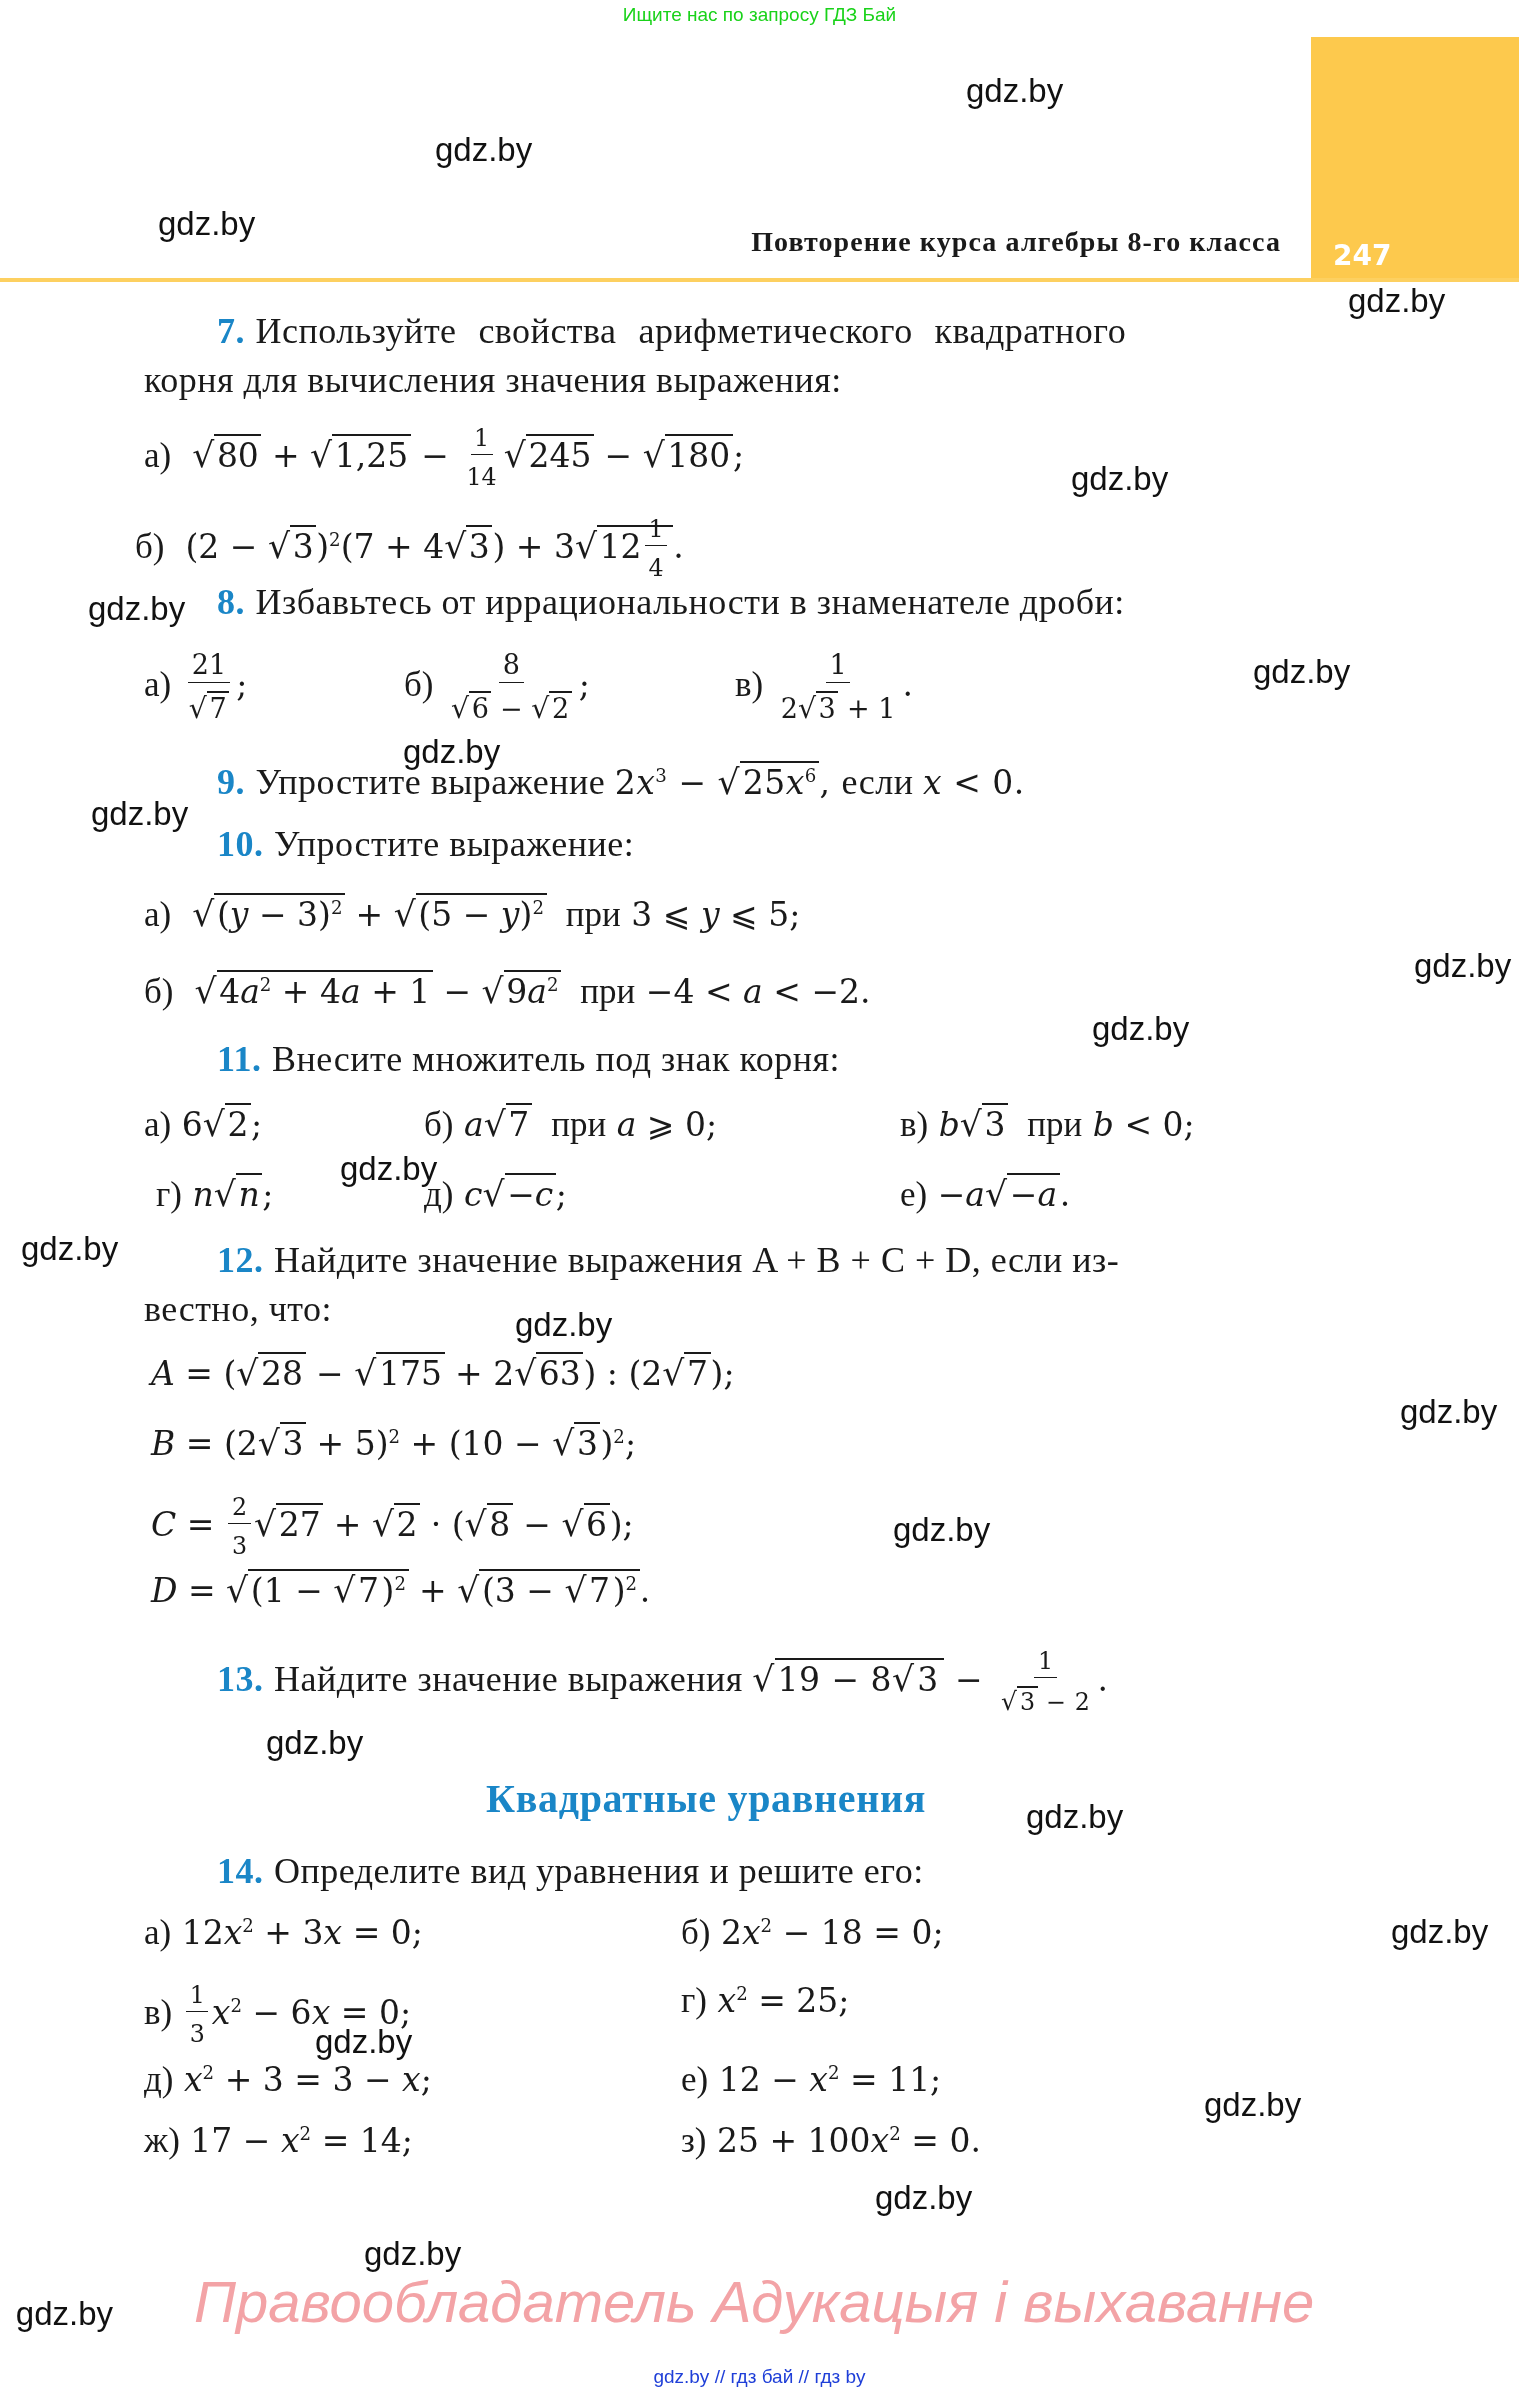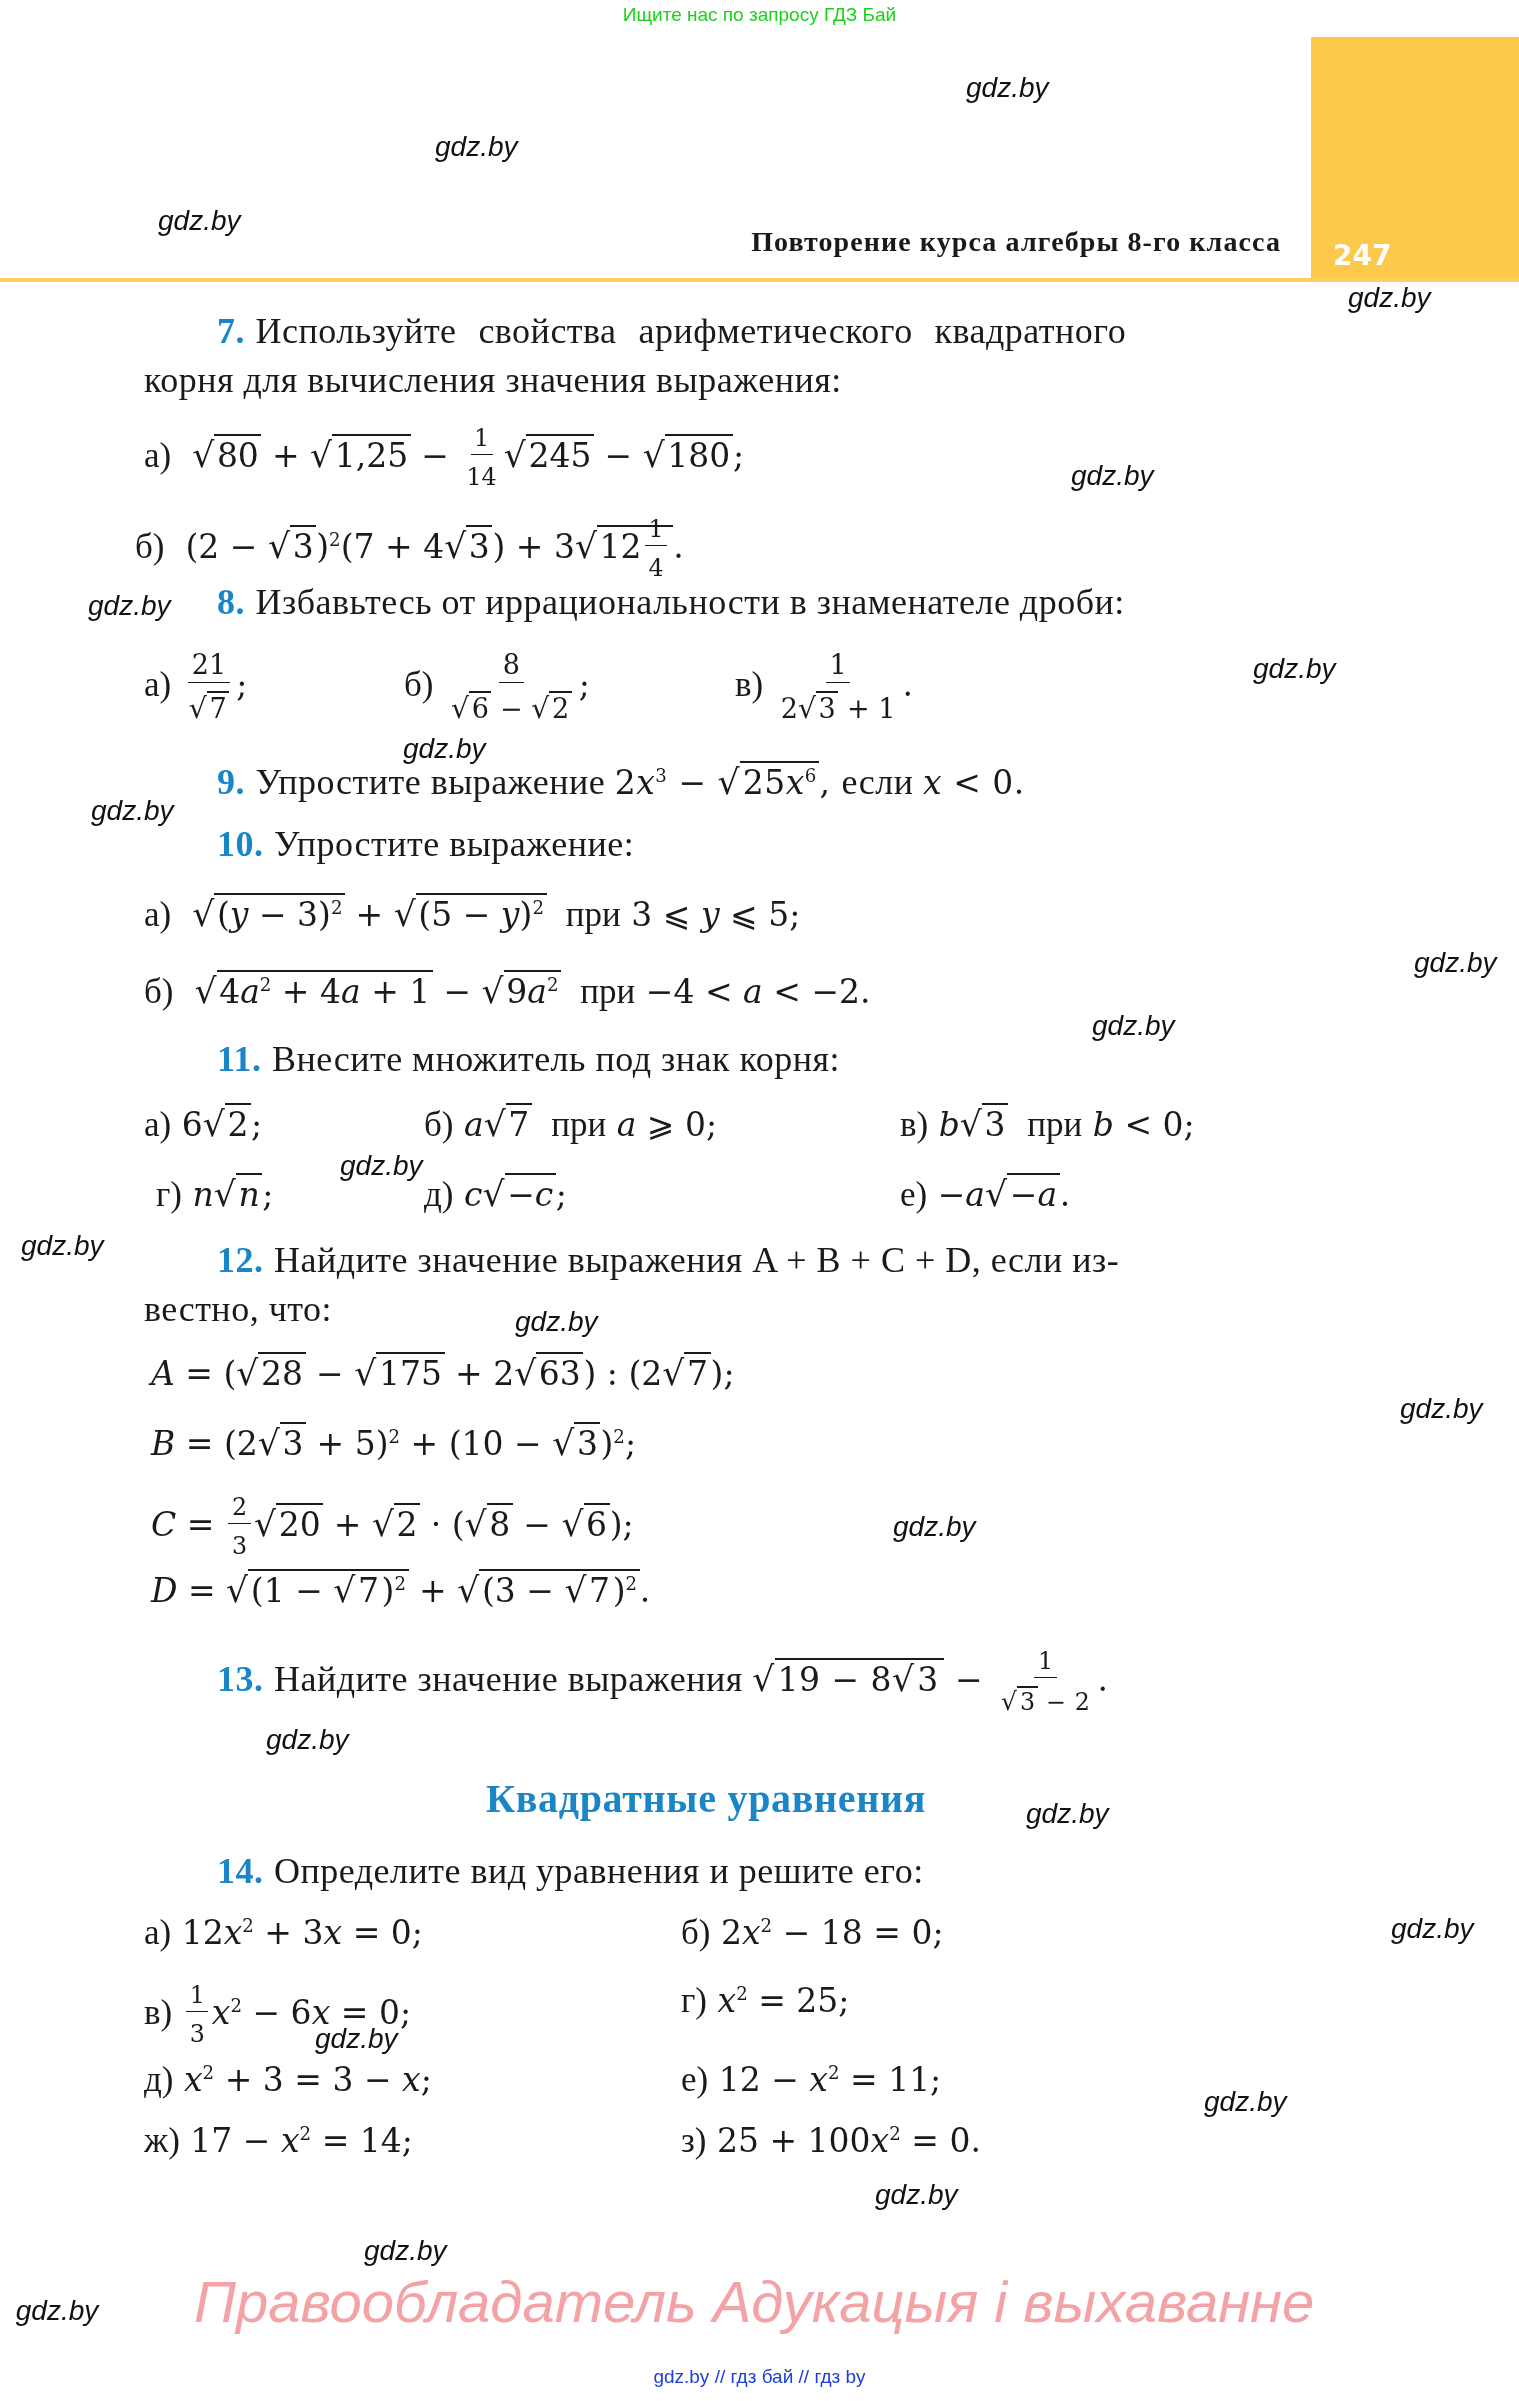--- a/index.html
+++ b/index.html
@@ -18,23 +18,22 @@
     left: 1333px; top: 239px; font-family: "DejaVu Sans", sans-serif;
     font-weight: bold; font-size: 28px; color: #ffffff;
   }
   .header-rule { left: 0; top: 278px; width: 1519px; height: 4.4px; background: #fdd060; }
   .running-title {
     left: 646px; top: 226px; width: 635px; text-align: right;
     font-family: "Liberation Serif", serif; font-weight: bold; font-size: 28px;
     letter-spacing: 1.1px; color: #1a1a1a;
   }
   .wm {
-    font-family: "Liberation Sans", sans-serif; font-size: 28px; color: #111;
+    font-family: "Liberation Sans", sans-serif; font-size: 33px; color: #111;
     white-space: nowrap;
-    font-style: italic;
   }
   .text {
     font-family: "Liberation Serif", serif; font-size: 36px; color: #1a1a1a;
     white-space: nowrap; letter-spacing: 0.5px;
   }
   .num { color: #1a86c7; font-weight: bold; margin-right: 10.5px; }
   .math { font-family: "DejaVu Serif", serif; font-size: 33px; white-space: nowrap; }
   .math i { font-style: italic; }
   .lbl { font-family: "Liberation Serif", serif; font-size: 35px; margin-right: 10.5px; }
   .sqrt { display: inline-block; position: relative; }
@@ -194,21 +193,21 @@
 <div class="abs math" style="left:151px;top:1353px">
   <i>A</i> = (<span class="sqrt"><span class="rad">√</span><span class="body">28</span></span> − <span class="sqrt"><span class="rad">√</span><span class="body">175</span></span> + 2<span class="sqrt"><span class="rad">√</span><span class="body">63</span></span>) : (2<span class="sqrt"><span class="rad">√</span><span class="body">7</span></span>);
 </div>
 <div class="abs math" style="left:151px;top:1423px">
   <i>B</i> = (2<span class="sqrt"><span class="rad">√</span><span class="body">3</span></span> + 5)<sup>2</sup> + (10 − <span class="sqrt"><span class="rad">√</span><span class="body">3</span></span>)<sup>2</sup>;
 </div>
 <div class="abs math" style="left:151px;top:1493px">
   <i>C</i> = <span class="frac">
       <span class="n">2</span>
       <span class="d">3</span>
-    </span><span class="sqrt"><span class="rad">√</span><span class="body">20</span></span> + <span class="sqrt"><span class="rad">√</span><span class="body">2</span></span> · (<span class="sqrt"><span class="rad">√</span><span class="body">8</span></span> − <span class="sqrt"><span class="rad">√</span><span class="body">6</span></span>);
+    </span><span class="sqrt"><span class="rad">√</span><span class="body">27</span></span> + <span class="sqrt"><span class="rad">√</span><span class="body">2</span></span> · (<span class="sqrt"><span class="rad">√</span><span class="body">8</span></span> − <span class="sqrt"><span class="rad">√</span><span class="body">6</span></span>);
 </div>
 <div class="abs math" style="left:151px;top:1570px">
   <i>D</i> = <span class="sqrt"><span class="rad">√</span><span class="body">(1 − <span class="sqrt"><span class="rad">√</span><span class="body">7</span></span>)<sup>2</sup></span></span> + <span class="sqrt"><span class="rad">√</span><span class="body">(3 − <span class="sqrt"><span class="rad">√</span><span class="body">7</span></span>)<sup>2</sup></span></span>.
 </div>
 
 <div class="abs text" style="left:217px;top:1647px">
   <span class="num">13.</span><span>Найдите значение выражения</span>
   <span class="math" style="font-size:33px"><span class="sqrt"><span class="rad">√</span><span class="body">19 − 8<span class="sqrt"><span class="rad">√</span><span class="body">3</span></span></span></span> − <span class="frac">
         <span class="n">1</span>
         <span class="d"><span class="sqrt"><span class="rad">√</span><span class="body">3</span></span> − 2</span>

